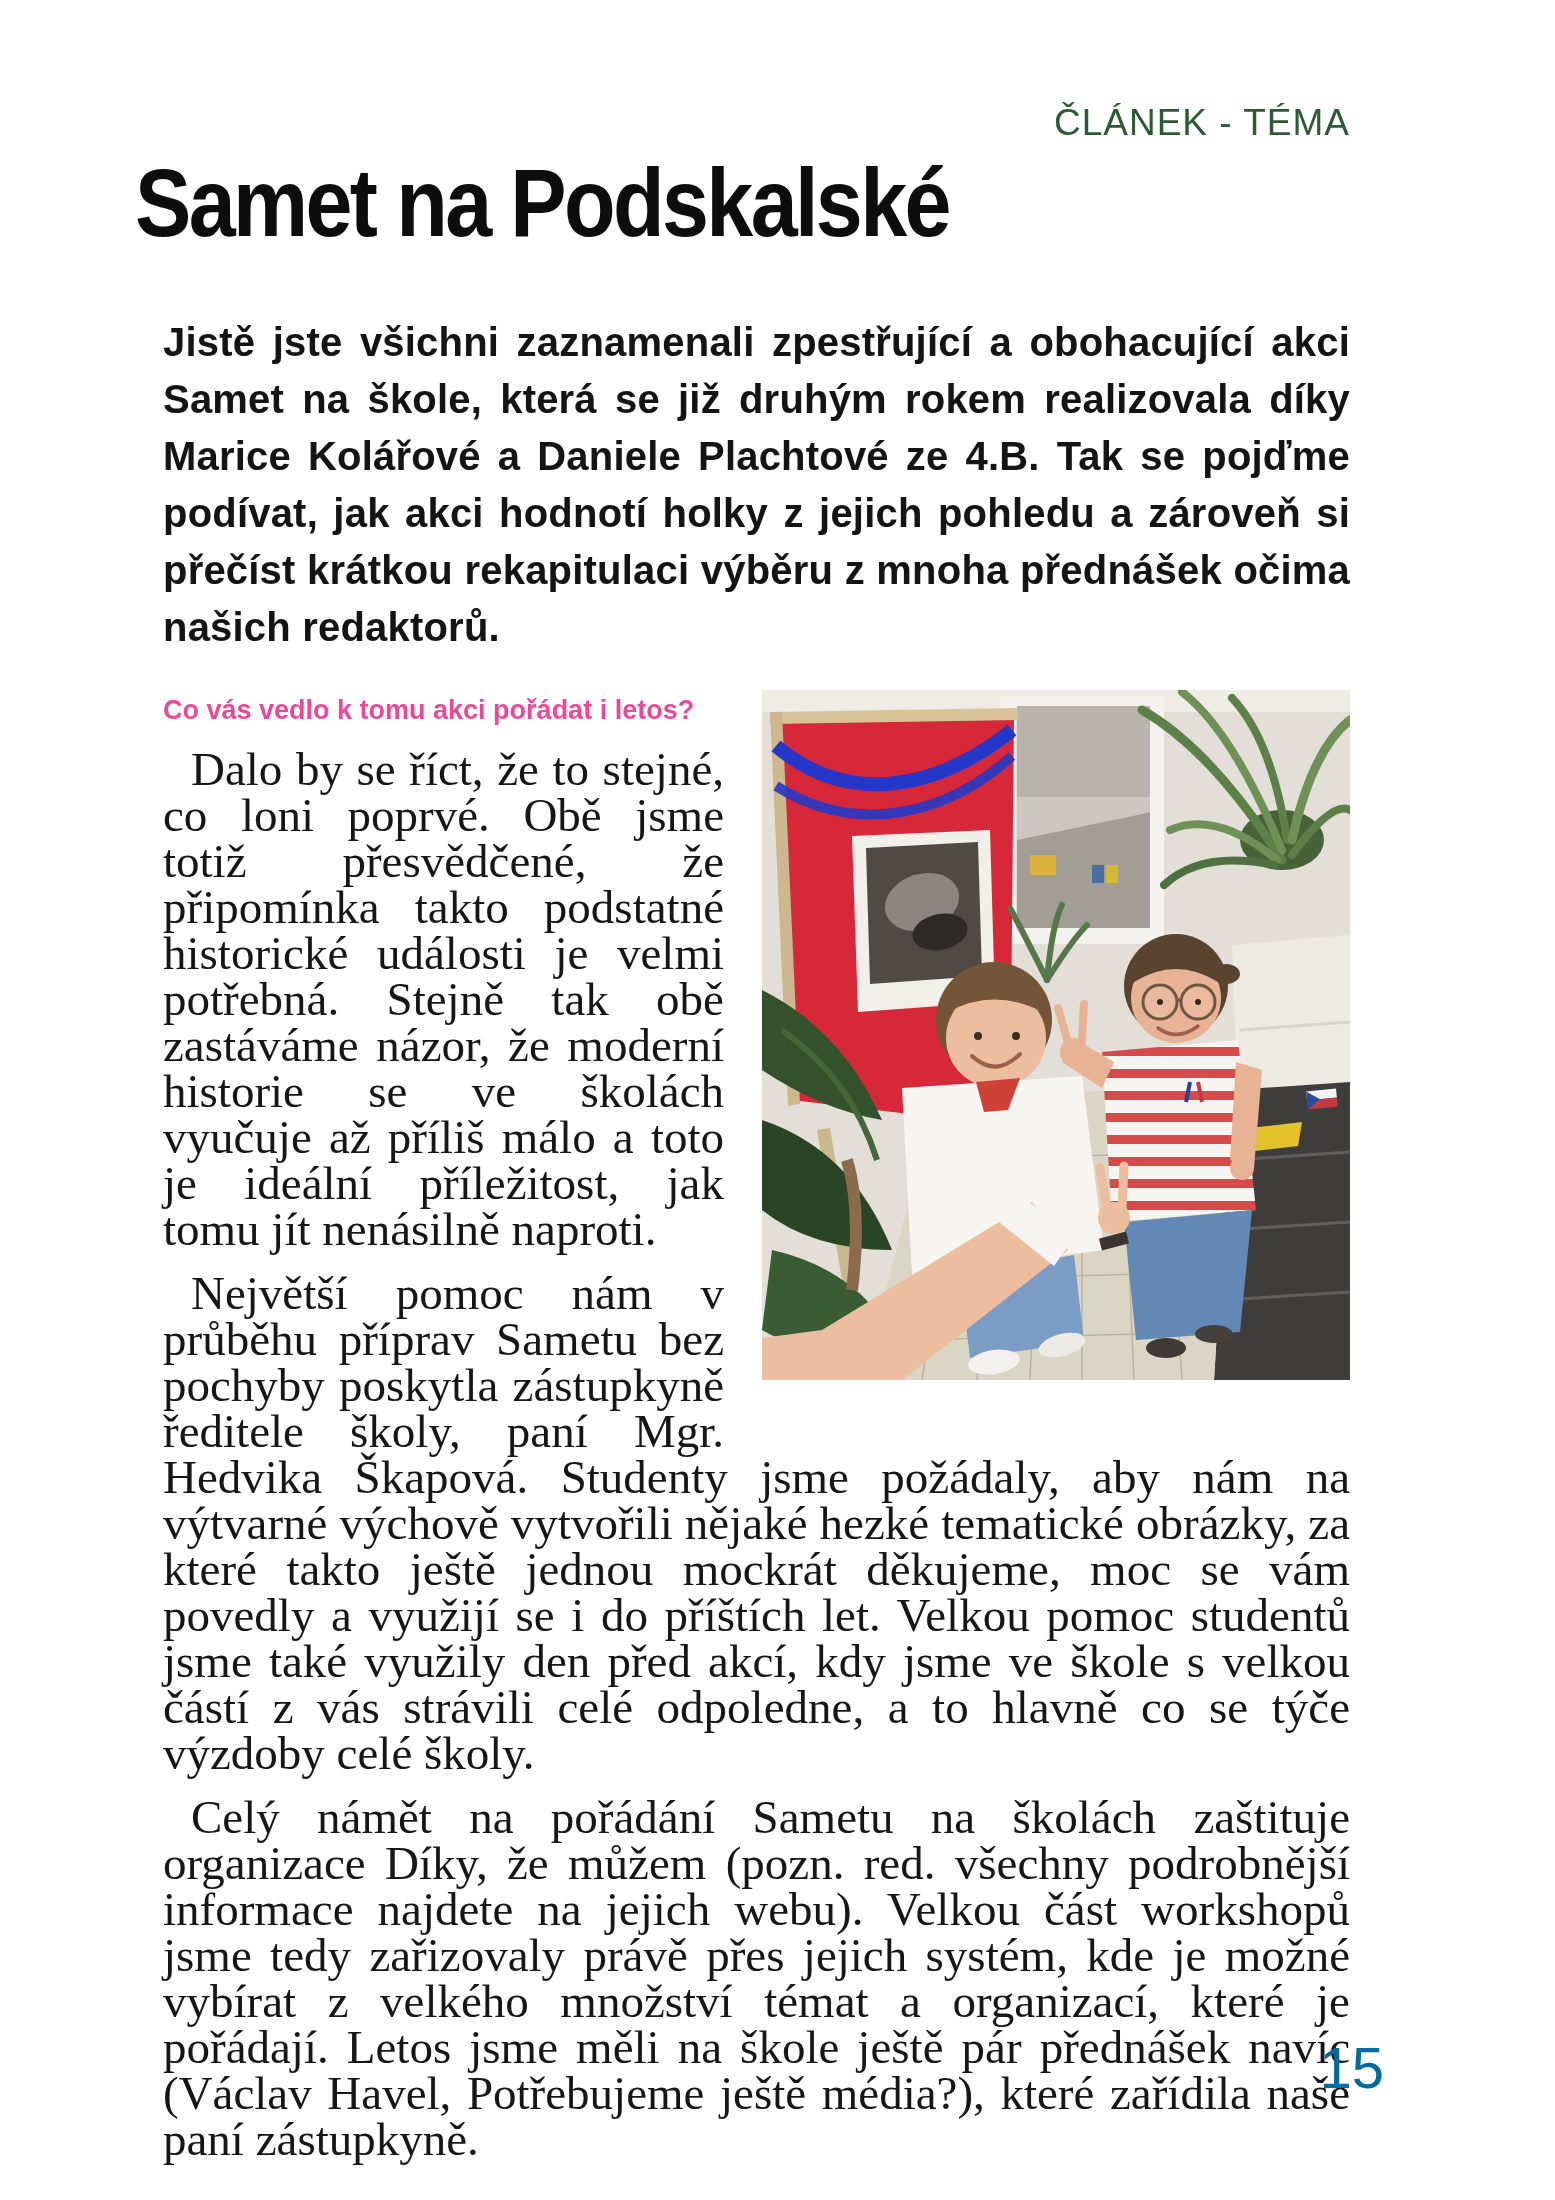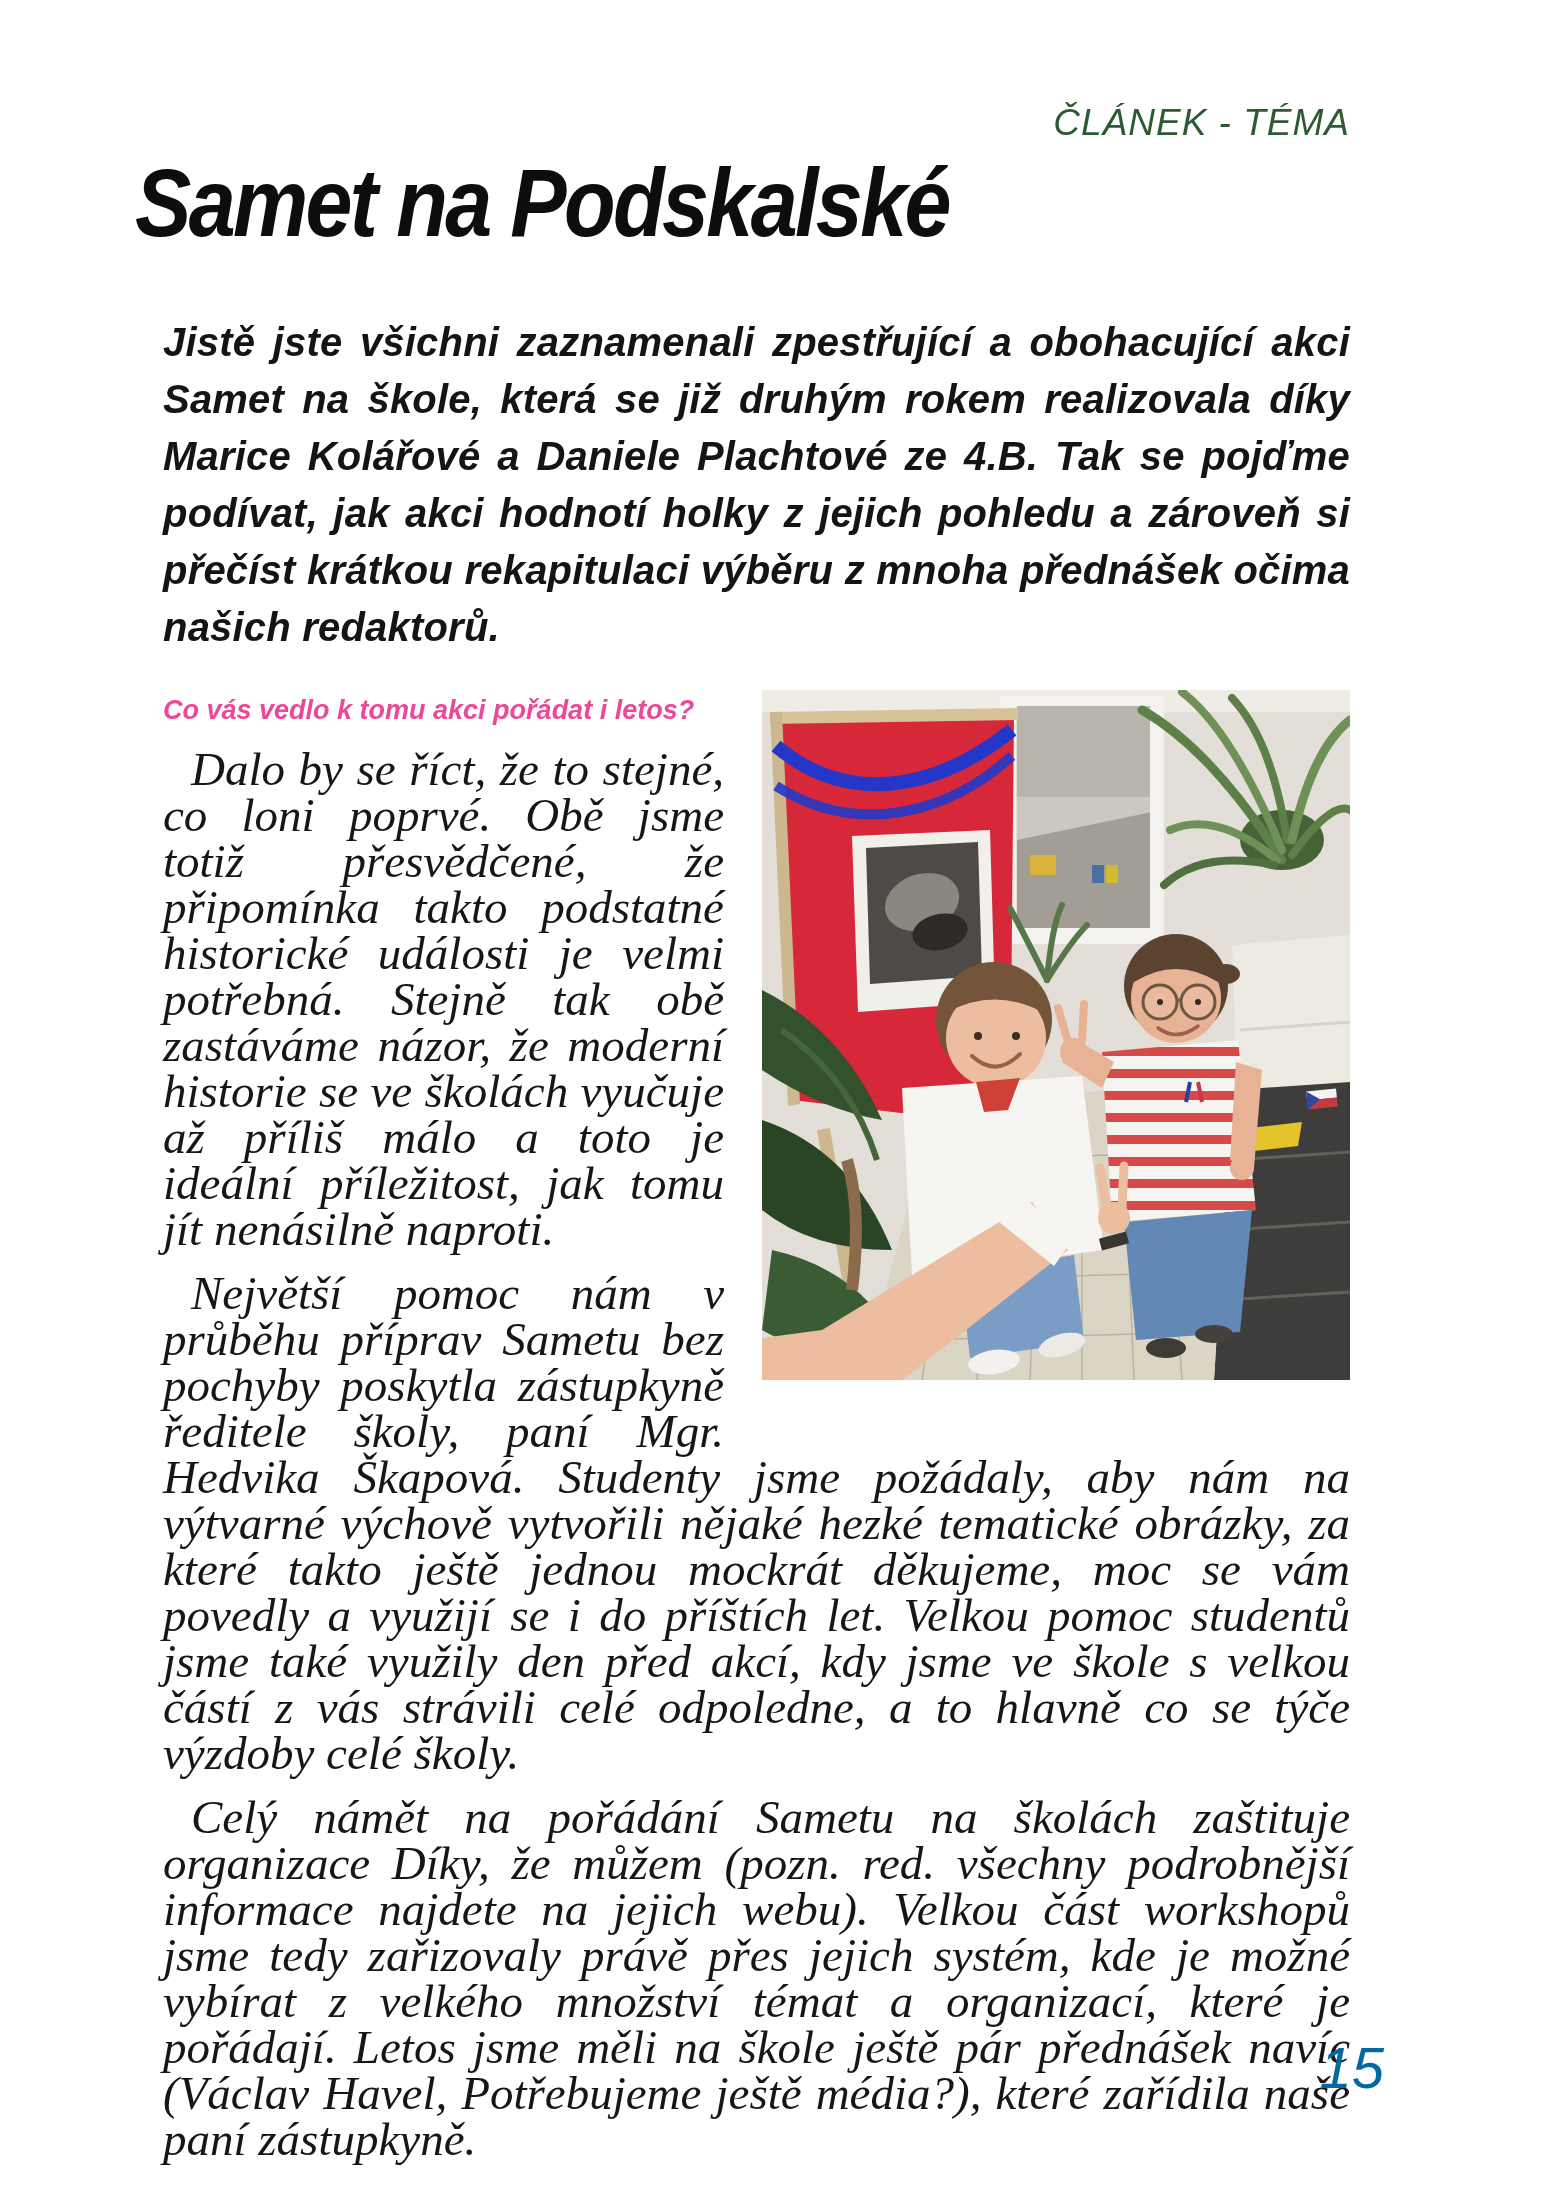--- a/index.html
+++ b/index.html
@@ -3,21 +3,20 @@
 <meta charset="utf-8">
 <style>
   html,body{margin:0;padding:0;background:#ffffff;}
   .page{
     position:relative;
     width:1492px;height:2200px;
     background:#ffffff;
     overflow:hidden;
     font-family:"Liberation Sans",sans-serif;
     color:#111111;
-    font-style:italic;
   }
   .section-label{
     position:absolute;top:102px;right:142px;
     font-size:37px;letter-spacing:1px;
     color:#2d5a33;
   }
   .content{padding:0 142px 0 163px;}
   .page-title{
     margin:0;margin-left:-28px;padding-top:148px;
     font-size:96px;font-weight:bold;letter-spacing:-3px;

